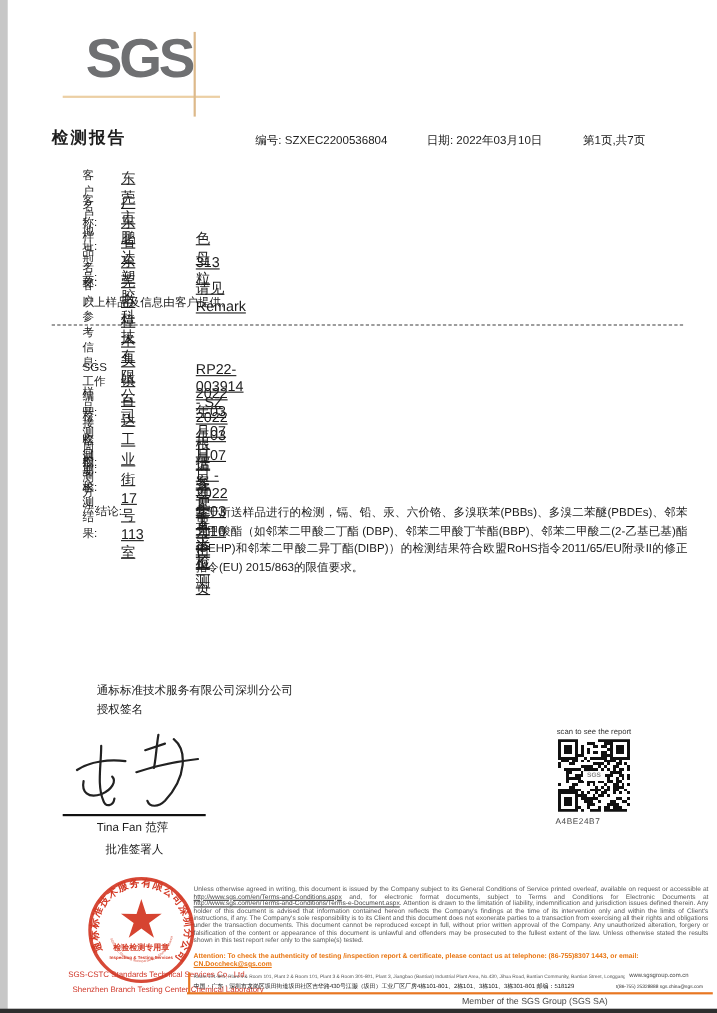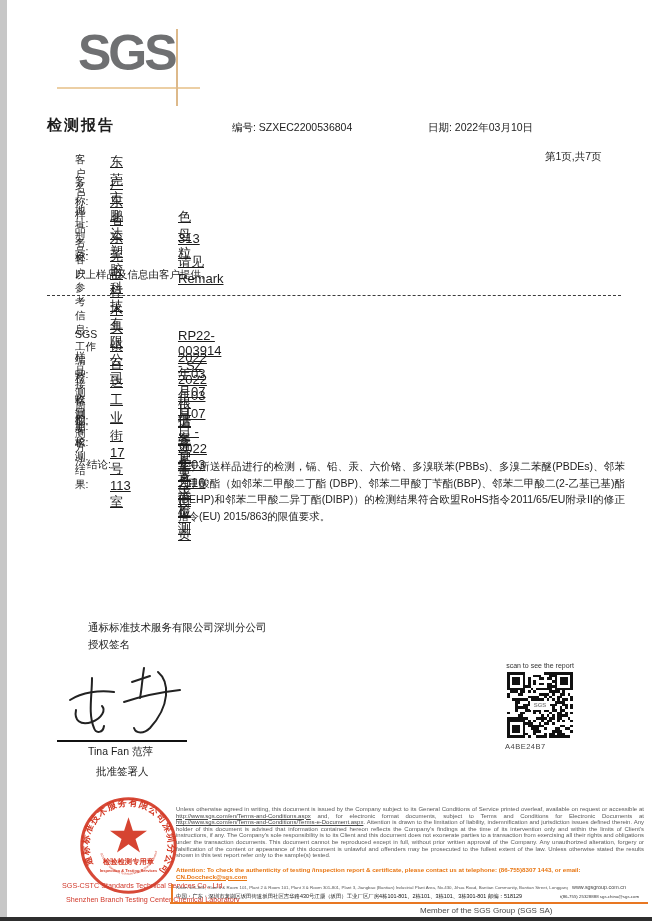--- a/index.html
+++ b/index.html
@@ -47,25 +47,25 @@
 
   <div class="abs logo">SGS</div>
   <div class="abs logo-underline"></div>
   <div class="abs logo-vline"></div>
 
   <div class="abs report-title">检测报告</div>
   <div class="abs hdr" style="left:232px;">
     <span>编号:</span>
     <span>SZXEC2200536804</span>
   </div>
-  <div class="abs hdr" style="left:428px;">
+  <div class="abs hdr" style="left:388px;">
     <span>日期:</span>
     <span>2022年03月10日</span>
   </div>
-  <div class="abs hdr" style="left:545px;margin-top:29px;">第1页,共7页</div>
+  <div class="abs hdr" style="left:530px;">第1页,共7页</div>
 
   <div class="abs" style="top:153px;">
     <span class="row-label lbl">客户名称:</span>
     <span class="v110 val">东莞市鹏达塑胶科技有限公司</span>
   </div>
   <div class="abs" style="top:175px;">
     <span class="row-label lbl">客户地址:</span>
     <span class="v110 val">广东省东莞市樟木头镇百达工业街17号113室</span>
   </div>
 

